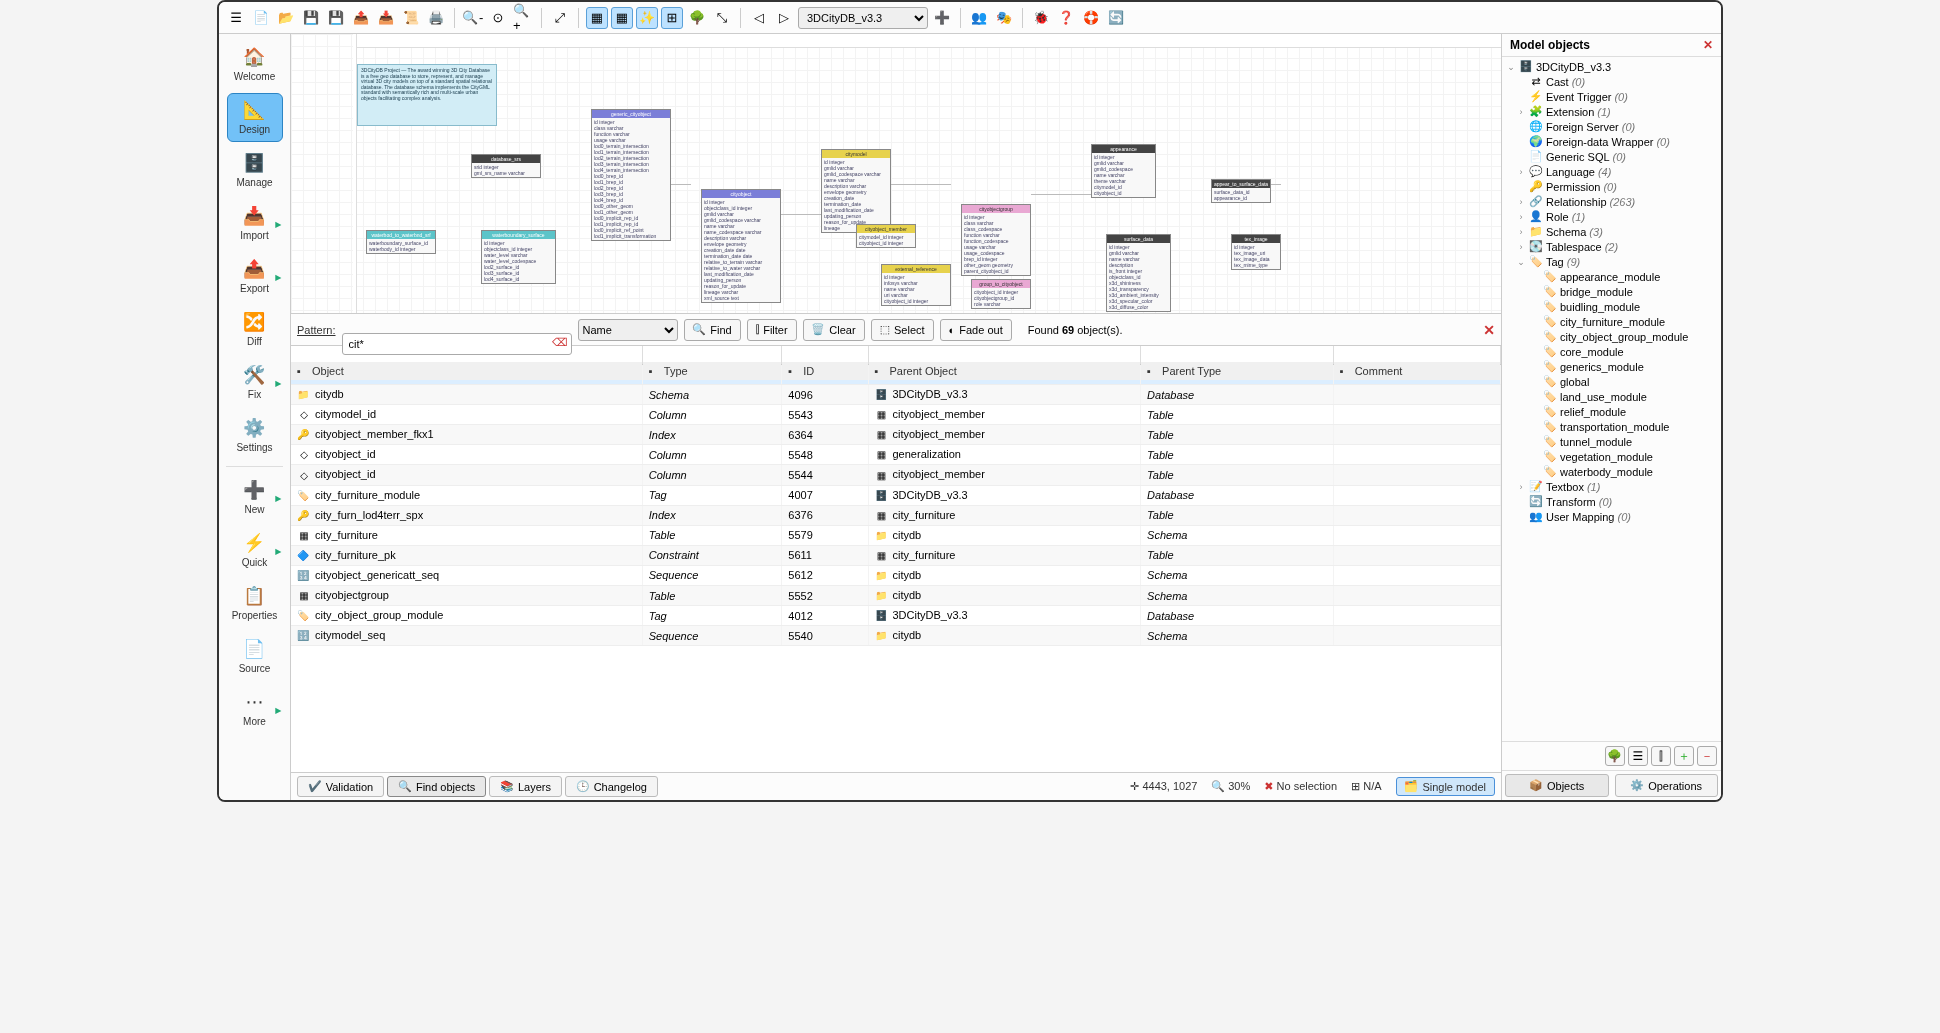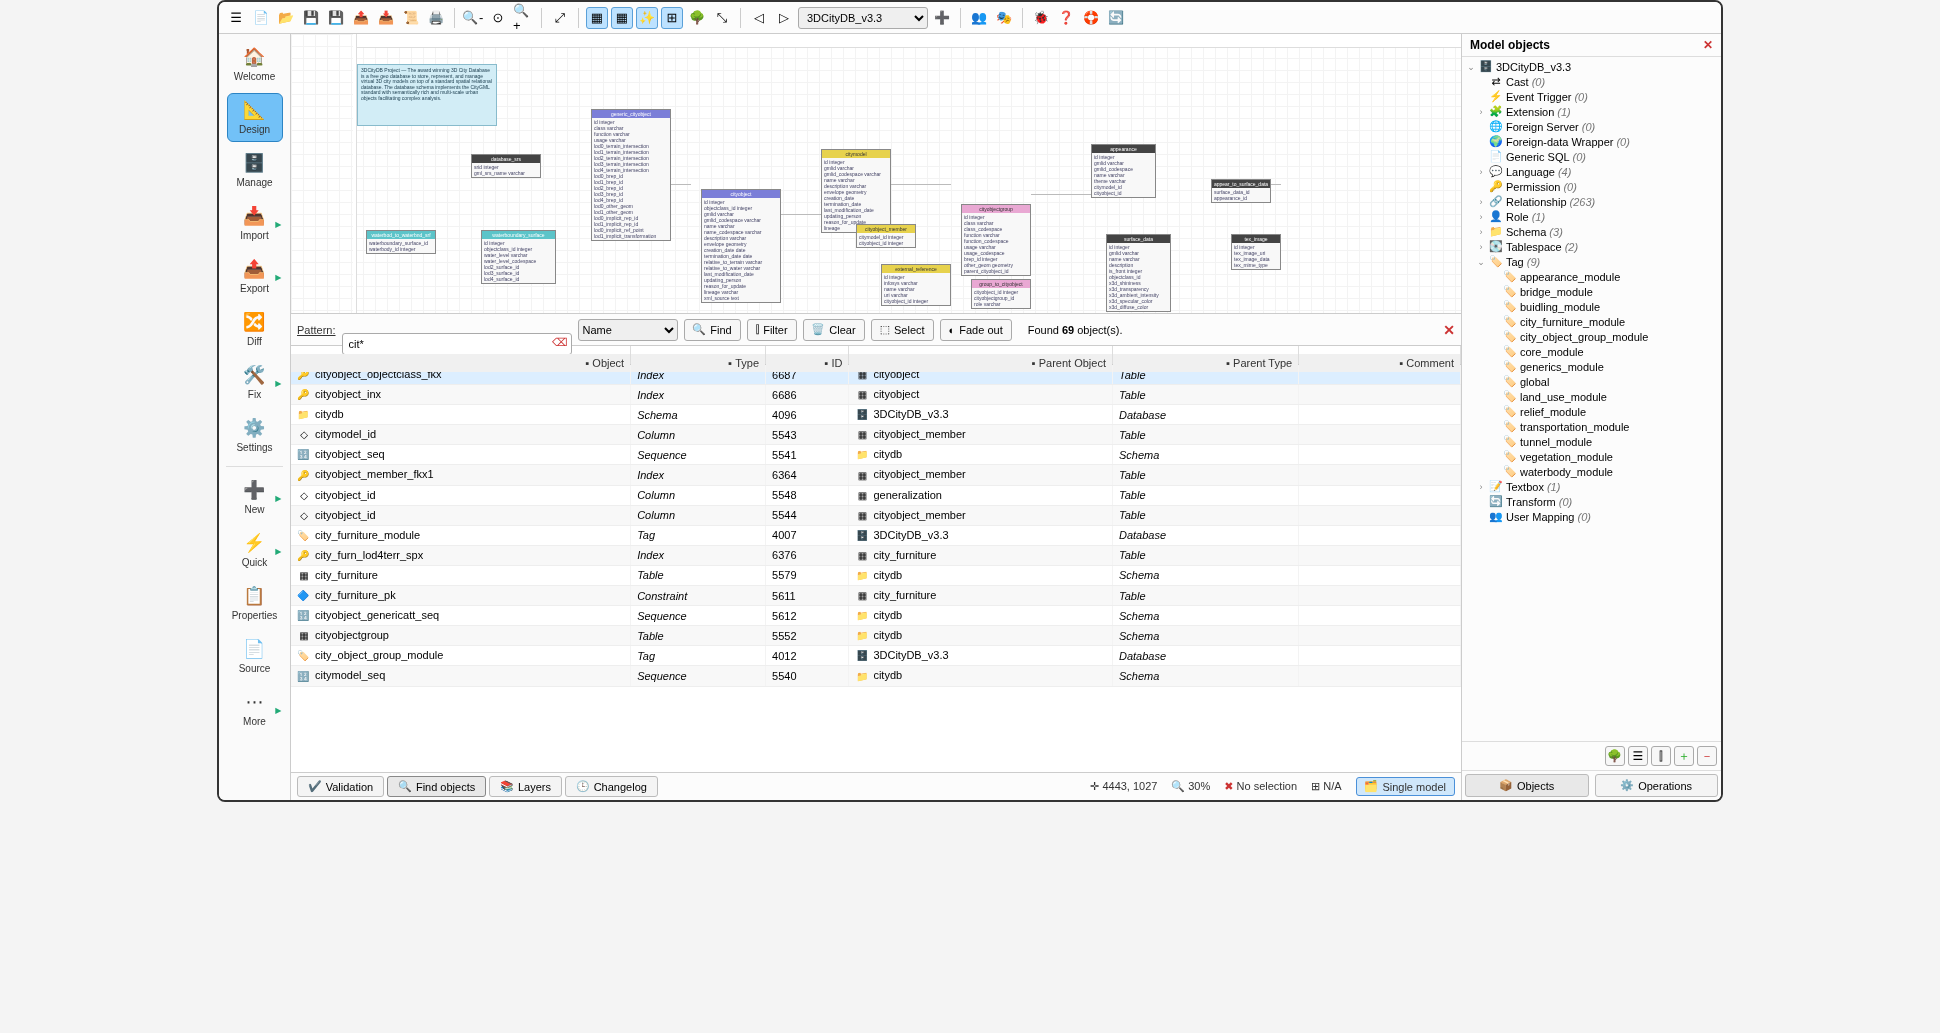--- a/index.html
+++ b/index.html
@@ -36,35 +36,35 @@
 .find-bar input[type=text]{ height:22px; font-size:11px; border:1px solid #aaa; border-radius:3px; padding:0 22px 0 6px; width:230px;}
 .find-bar .input-wrap{ position:relative;margin-top:29px;}
 .find-bar .clear-x{ position:absolute; right:4px; top:3px; font-size:11px; color:#c33; cursor:pointer;}
 .find-bar select{ height:22px; font-size:11px; border:1px solid #aaa; border-radius:3px; min-width:100px;}
 .find-bar .btn{ height:22px; font-size:11px; border:1px solid #aaa; border-radius:3px; background:#f7f7f7; padding:0 8px; cursor:pointer; display:flex; align-items:center; gap:4px;}
 .find-bar .status{ font-size:11px; margin-left:10px;}
 .find-bar .close{ margin-left:auto; color:#c33; cursor:pointer; font-size:14px; font-weight:bold;}
 
 .results { flex:1; overflow:auto; min-height:0; }
 .results table{ width:100%; border-collapse:collapse; font-size:11px;}
-.results th{ text-align:right; background:#f0f0f0; border-bottom:1px solid #ccc; padding:3px 6px; font-weight:normal; color:#333; border-right:1px solid #ddd; position:sticky; top:8px;}
+.results th{ text-align:left; background:#f0f0f0; border-bottom:1px solid #ccc; padding:3px 6px; font-weight:normal; color:#333; border-right:1px solid #ddd; position:sticky; top:16px;}
 .results th .th-ico{ display:inline-block; width:12px; margin-right:3px;}
 .results td{ padding:3px 6px; border-bottom:1px solid #eee; border-right:1px solid #f3f3f3;}
 .results tr:nth-child(even) td{ background:#f8f8f8;}
 .results tr.sel td{ background:#dceeff;}
 .results td.italic{ font-style:italic;}
 .results .obj-ico{ display:inline-block; width:14px; height:12px; margin-right:4px; vertical-align:middle; text-align:center; font-size:10px;}
 
 .bottom-tabs { display:flex; align-items:center; gap:3px; padding:3px 6px; height:28px; background:#fcfcfc; border-top:1px solid #ccc;}
 .bottom-tabs .btab{ font-size:11px; padding:3px 10px; border:1px solid #bbb; border-radius:3px; background:#f4f4f4; cursor:pointer; display:flex; align-items:center; gap:4px;}
 .bottom-tabs .btab.active{ background:#e8e8e8; border-color:#888;}
 .bottom-tabs .status-group{ margin-left:auto; display:flex; align-items:center; gap:14px; font-size:11px; color:#333;}
 .bottom-tabs .pill{ border:1px solid #4a90d9; background:#cfe7fb; border-radius:3px; padding:2px 8px; cursor:pointer; display:flex; align-items:center; gap:4px;}
 
-.right-panel { width:260px; border-left:1px solid #ccc; background:#fcfcfc; display:flex; flex-direction:column;}
+.right-panel { width:220px; border-left:1px solid #ccc; background:#fcfcfc; display:flex; flex-direction:column;}
 .right-panel .hdr{ display:flex; align-items:center; justify-content:space-between; padding:4px 8px; font-size:12px; font-weight:bold; border-bottom:1px solid #ddd;}
 .right-panel .hdr .x{ color:#c33; cursor:pointer;}
 .tree{ flex:1; overflow:auto; font-size:11px; padding:2px 0;}
 .tree .tn{ display:flex; align-items:center; padding:1px 4px; gap:3px; white-space:nowrap; cursor:pointer;}
 .tree .tn .exp{ width:10px; color:#888; font-size:9px; text-align:center;}
 .tree .tn .ico{ width:14px; text-align:center; font-size:11px;}
 .tree .tn .cnt{ color:#777; font-style:italic;}
 .tree .lvl0{ padding-left:4px;} .tree .lvl1{ padding-left:14px;} .tree .lvl2{ padding-left:28px;}
 .right-foot{ display:flex; align-items:center; justify-content:flex-end; gap:3px; padding:4px; border-top:1px solid #ddd;}
 .right-foot .fb{ width:20px; height:20px; border:1px solid #aaa; border-radius:3px; background:#f7f7f7; display:flex; align-items:center; justify-content:center; font-size:12px; cursor:pointer;}
@@ -418,49 +418,33 @@
           <tbody id="res-body">
               <tr class="sel">
                 <td><span class="obj-ico">🔑</span>cityobject_objectclass_fkx</td>
                 <td class="italic">Index</td>
                 <td>6687</td>
                 <td><span class="obj-ico">▦</span>cityobject</td>
                 <td class="italic">Table</td>
                 <td></td>
               </tr>
               <tr>
-                <td><span class="obj-ico">🔑</span>cityobject_inx</td>
-                <td class="italic">Index</td>
-                <td>6686</td>
-                <td><span class="obj-ico">▦</span>cityobject</td>
-                <td class="italic">Table</td>
-                <td></td>
-              </tr>
-              <tr>
                 <td><span class="obj-ico">📁</span>citydb</td>
                 <td class="italic">Schema</td>
                 <td>4096</td>
                 <td><span class="obj-ico">🗄️</span>3DCityDB_v3.3</td>
                 <td class="italic">Database</td>
                 <td></td>
               </tr>
               <tr>
                 <td><span class="obj-ico">◇</span>citymodel_id</td>
                 <td class="italic">Column</td>
                 <td>5543</td>
                 <td><span class="obj-ico">▦</span>cityobject_member</td>
                 <td class="italic">Table</td>
-                <td></td>
-              </tr>
-              <tr>
-                <td><span class="obj-ico">🔢</span>cityobject_seq</td>
-                <td class="italic">Sequence</td>
-                <td>5541</td>
-                <td><span class="obj-ico">📁</span>citydb</td>
-                <td class="italic">Schema</td>
                 <td></td>
               </tr>
               <tr>
                 <td><span class="obj-ico">🔑</span>cityobject_member_fkx1</td>
                 <td class="italic">Index</td>
                 <td>6364</td>
                 <td><span class="obj-ico">▦</span>cityobject_member</td>
                 <td class="italic">Table</td>
                 <td></td>
               </tr>

